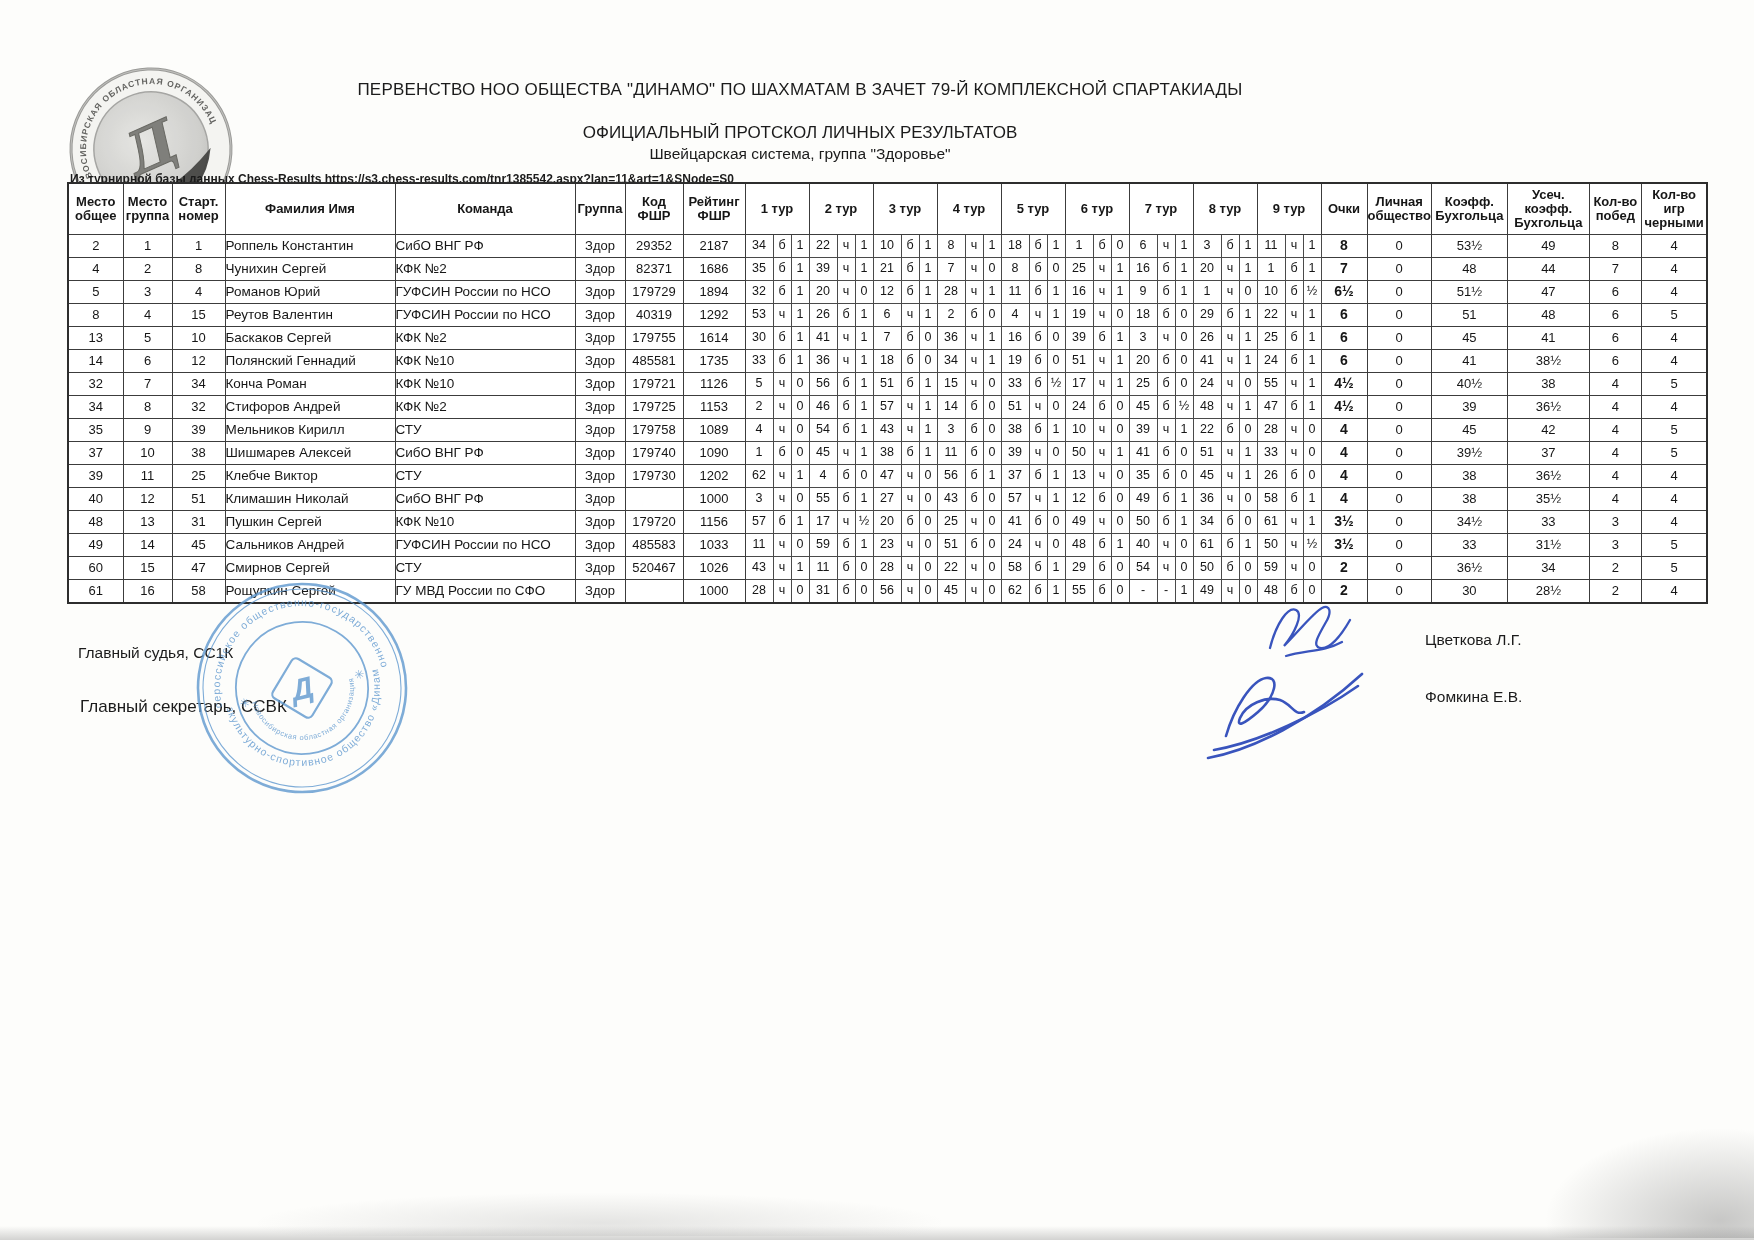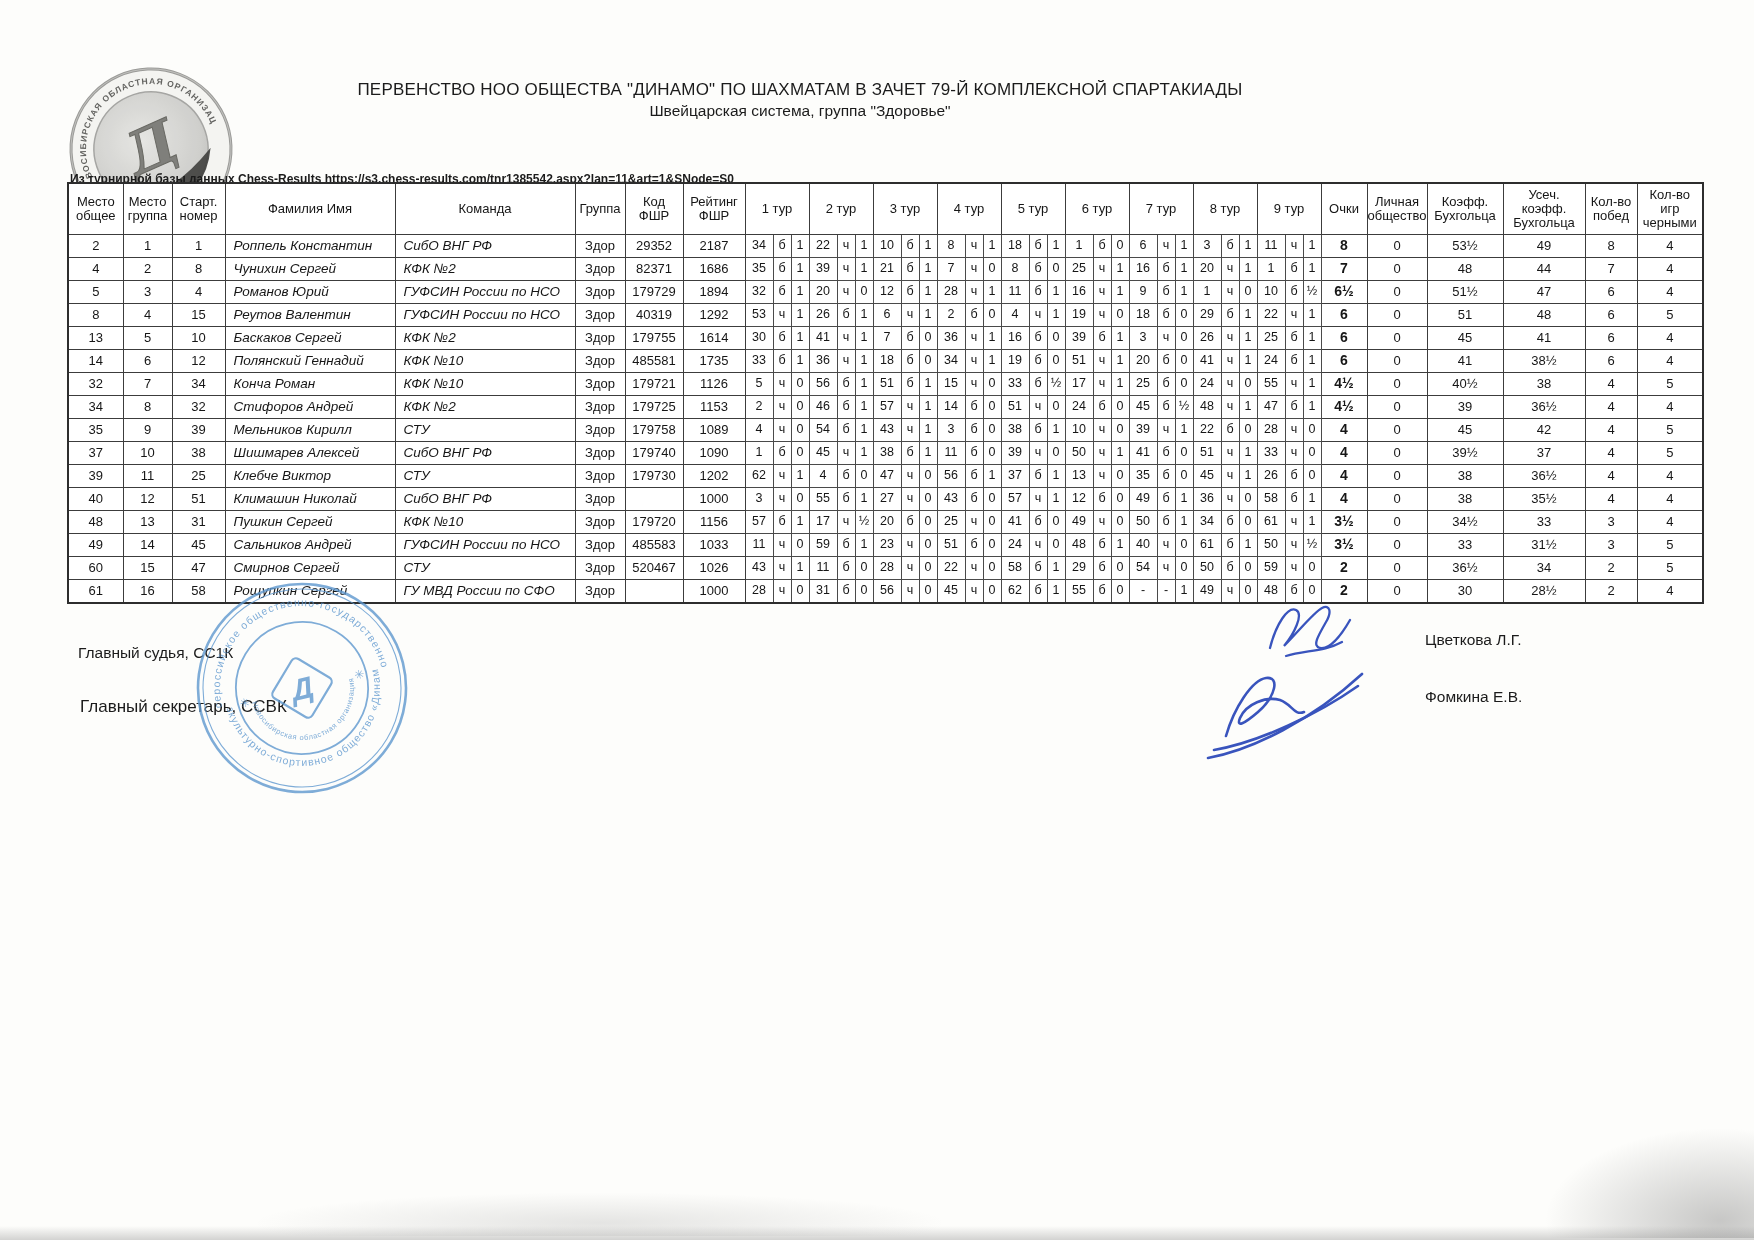--- a/index.html
+++ b/index.html
@@ -14,23 +14,23 @@
   .doc-title{font-size:17px;letter-spacing:.2px;}
   .doc-sub1{margin-top:23px;font-size:17px;}
   .doc-sub2{margin-top:2px;font-size:15.5px;}
   .source-line{left:70px;top:172px;font-size:12px;font-weight:bold;text-decoration:underline;}
   
   .tbl-wrap{left:67px;top:182px;}
   table{border-collapse:collapse;table-layout:fixed;background:#fff;}
   table{border:2px solid #2d2d2d;}
   th,td{border:1px solid #3c3c3c;padding:0;text-align:center;vertical-align:middle;
         font-size:13px;line-height:1.1;color:#161616;overflow:hidden;}
-  th{font-weight:normal;white-space:pre-line;height:50px;font-size:13px;margin-top:30px;}
+  th{font-weight:bold;white-space:pre-line;height:50px;font-size:13px;margin-top:30px;}
   tbody td{height:22px;}
-  td.l{text-align:left;padding-left:8px;font-size:13.5px;font-style:italic;}
+  td.l{text-align:left;padding-left:0;font-size:13.5px;}
   td.rc{font-size:12.5px;border-color:#4a4a4a;}
   td.pts{font-weight:bold;font-size:14px;}
   
   .judge-label{left:78px;top:636px;font-size:15.5px;margin-top:8px;}
   .judge-name{left:1425px;top:631px;font-size:15.5px;}
   .secretary-label{left:80px;top:697px;font-size:17px;}
   .secretary-name{left:1425px;top:688px;font-size:15.5px;}
   
   .scan-bottom{left:0;right:0;bottom:0;height:14px;
     background:linear-gradient(to bottom, rgba(110,110,110,0), rgba(100,100,100,.28));}
@@ -62,20 +62,21 @@
     <text font-size="10" fill="#3f3f3c" letter-spacing="2" font-weight="bold">
       <textPath href="#logoBot" startOffset="50%" text-anchor="middle">«ДИНАМО»</textPath>
     </text>
     <path d="M30,103 Q62,148 140,108 Q118,148 70,146 Q41,138 30,103 Z" fill="#262624" opacity="0.9"></path>
     <text x="85" y="104" text-anchor="middle" font-size="58" font-style="italic" font-weight="bold" font-family="'DejaVu Serif', serif" fill="#6e6e6a" stroke="#55554f" stroke-width="1">Д</text>
   </g>
 </svg>
 
 <div class="abs title-block">
   <div class="doc-title">ПЕРВЕНСТВО НОО ОБЩЕСТВА "ДИНАМО" ПО ШАХМАТАМ В ЗАЧЕТ 79-Й КОМПЛЕКСНОЙ СПАРТАКИАДЫ</div>
+  <div class="doc-sub1">ОФИЦИАЛЬНЫЙ ПРОТСКОЛ ЛИЧНЫХ РЕЗУЛЬТАТОВ</div>
   <div class="doc-sub2">Швейцарская система, группа "Здоровье"</div>
 </div>
 <div class="abs source-line">Из турнирной базы данных Chess-Results https://s3.chess-results.com/tnr1385542.aspx?lan=11&amp;art=1&amp;SNode=S0</div>
 
 <div class="abs tbl-wrap">
   <table>
       <colgroup>
         <col style="width: 55px;">
         <col style="width: 49px;">
         <col style="width: 53px;">

